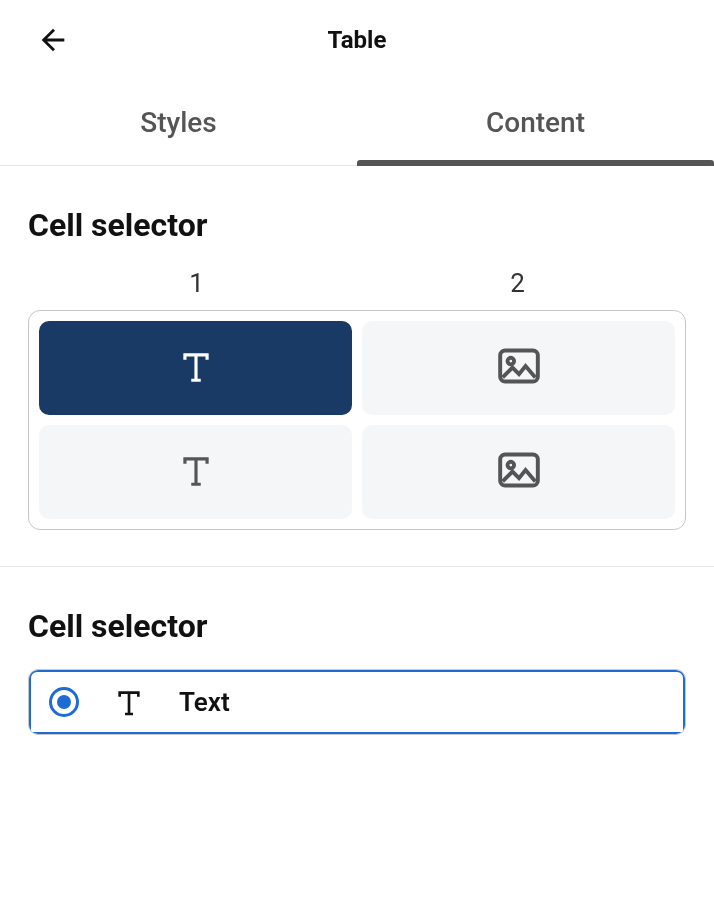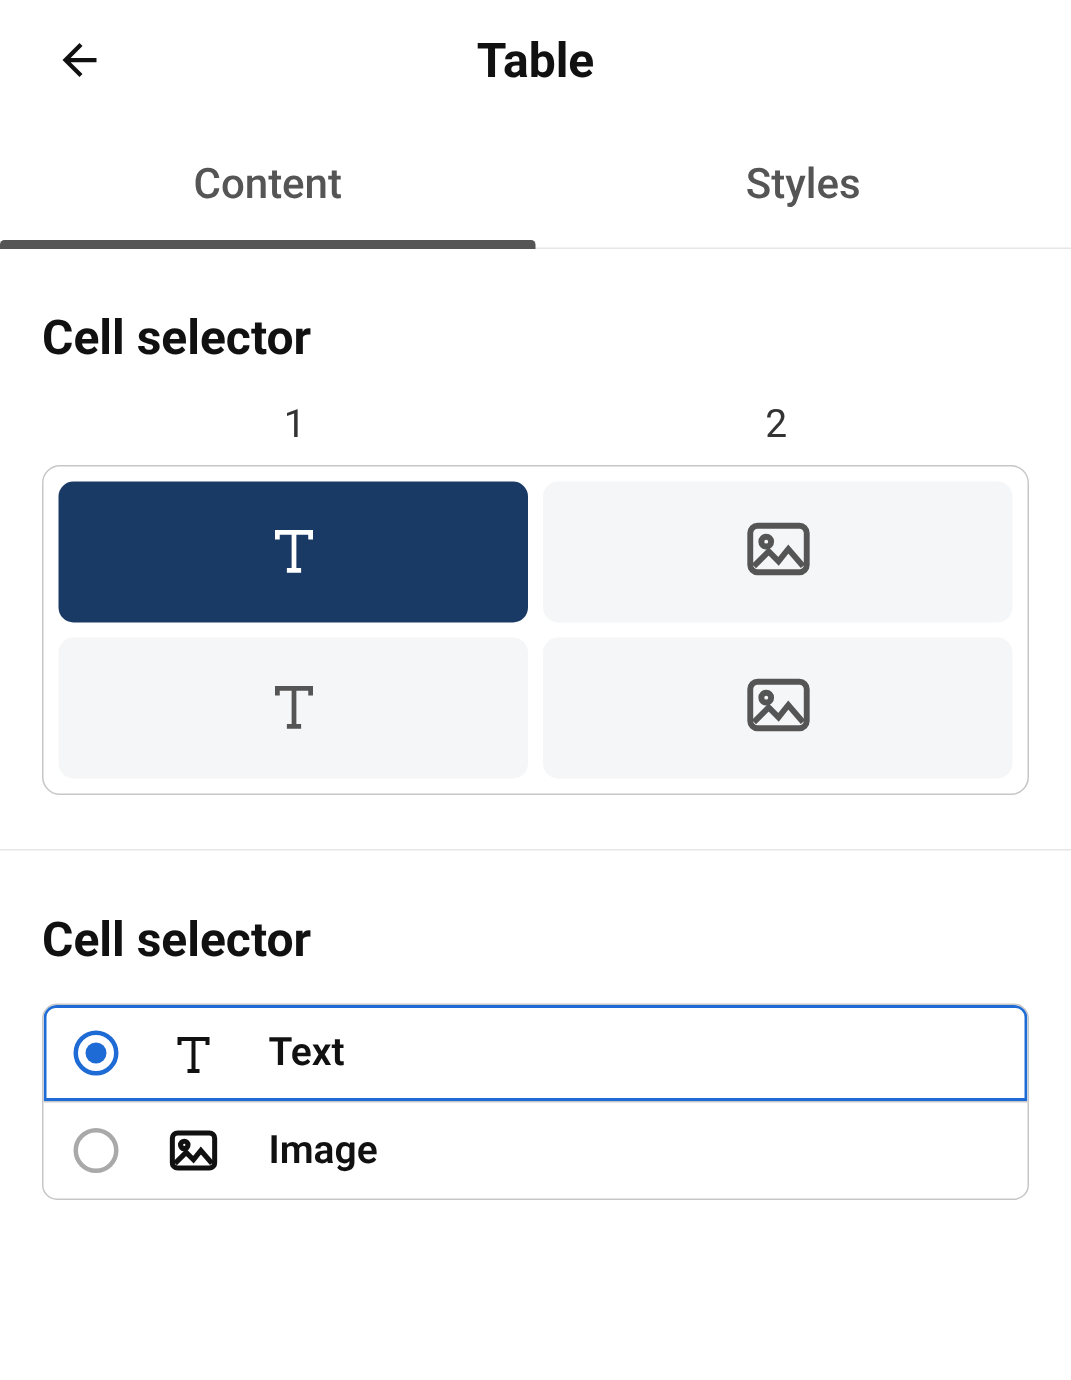--- a/index.html
+++ b/index.html
@@ -1,20 +1,20 @@
 <!DOCTYPE html>
 <html><head>
   <meta charset="utf-8">
   <style>
     * { box-sizing: border-box; margin: 0; padding: 0; }
     html, body { width: 714px; height: 920px; background: #fff; font-family: -apple-system, BlinkMacSystemFont, "Segoe UI", Roboto, Helvetica, Arial, sans-serif; color: #111; }
     .header { position: relative; height: 80px; display: flex; align-items: center; justify-content: center; }
     .back-btn { position: absolute; left: 28px; top: 50%; transform: translateY(-50%); background: none; border: none; cursor: pointer; padding: 8px; }
     .back-btn svg { width: 34px; height: 34px; display: block; }
-    .page-title { font-size: 32px; font-weight: 700; }
+    .page-title { font-size: 24px; font-weight: 700; }
     .tabs { display: flex; border-bottom: 1px solid #e6e6e6; }
     .tab { flex: 1; text-align: center; padding: 26px 0 26px; font-size: 28px; font-weight: 500; color: #555; cursor: pointer; position: relative; }
     .tab.active::after { content: ""; position: absolute; left: 0; bottom: -1px; width: 100%; height: 6px; background: #555; border-radius: 3px 3px 0 0; }
     .section { padding: 0 28px; }
     .section-title { font-size: 32px; font-weight: 700; margin-top: 40px; margin-bottom: 24px; }
     .col-headers { display: flex; padding: 0 8px; margin-bottom: 12px; }
     .col-header { flex: 1; text-align: center; font-size: 26px; color: #333; }
     .cell-grid { border: 1.5px solid #c7c7c7; border-radius: 12px; padding: 10px; display: grid; grid-template-columns: 1fr 1fr; grid-template-rows: 1fr 1fr; gap: 10px; }
     .cell { background: #f5f6f7; border-radius: 10px; height: 94px; display: flex; align-items: center; justify-content: center; cursor: pointer; }
     .cell.selected { background: #1a3a66; }
@@ -46,22 +46,22 @@
     <span>
       <svg viewBox="0 0 24 24">
           <path d="M20 11H7.83l5.59-5.59L12 4l-8 8 8 8 1.41-1.41L7.83 13H20z" fill="#111"></path>
         </svg>
     </span>
   </button>
   <div class="page-title">Table</div>
 </div>
 
 <div class="tabs">
+  <div class="tab">Styles</div>
   <div class="tab active">Content</div>
-  <div class="tab">Styles</div>
 </div>
 
 <div class="section">
   <div class="section-title">Cell selector</div>
   <div class="col-headers">
     <div class="col-header">1</div>
     <div class="col-header">2</div>
   </div>
   <div class="cell-grid">
     <div class="cell selected">
@@ -108,27 +108,14 @@
       <span class="radio-outer">
           <span class="radio-inner"></span>
         </span>
       <span class="option-icon t-glyph">
         <svg viewBox="0 0 24 24">
             <path d="M4 4h16v4h-2V6h-5v14h2v2H9v-2h2V6H6v2H4z"></path>
           </svg>
       </span>
       <span class="option-label">Text</span>
     </div>
-    <div class="option-row">
-      <span class="radio-outer">
-          <span class="radio-inner"></span>
-        </span>
-      <span class="option-icon img-glyph">
-        <svg viewBox="0 0 26 22">
-            <rect x="1.5" y="1.5" width="23" height="19" rx="3"></rect>
-            <circle cx="8" cy="8" r="2"></circle>
-            <path d="M3 18l6-6 4 4 4-5 6 7"></path>
-          </svg>
-      </span>
-      <span class="option-label">Image</span>
-    </div>
   </div>
 </div>
 
 </body></html>

